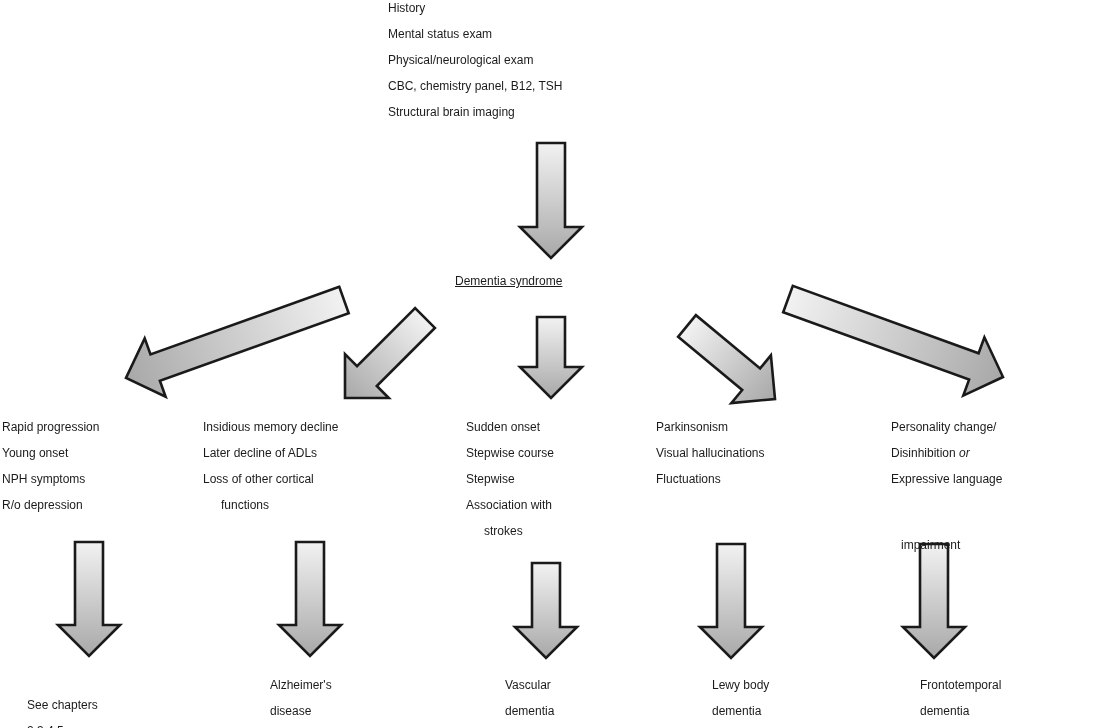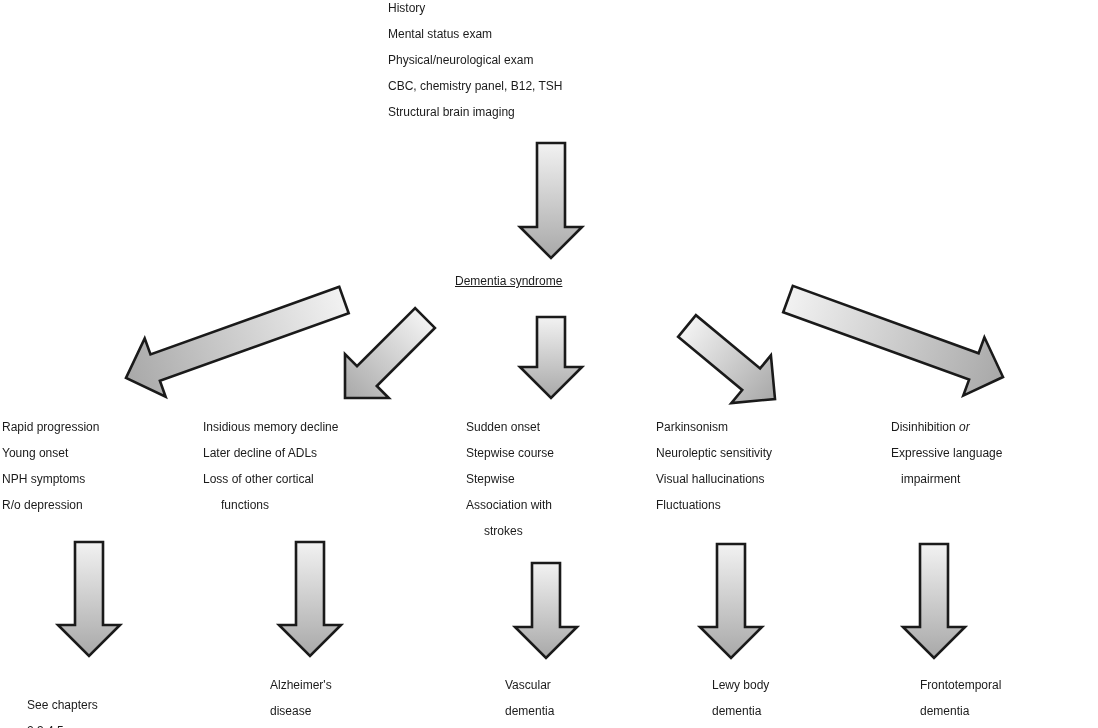--- a/index.html
+++ b/index.html
@@ -10,21 +10,21 @@
     background: #ffffff;
     font-family: "Liberation Sans", sans-serif;
     font-size: 12px;
     line-height: 26px;
     color: #1b1b1b;
     overflow: hidden;
   }
   .block { position: absolute; white-space: nowrap; }
   .line { height: 26px; }
   .indent { padding-left: 18px; }
-  .indent-sm { padding-left: 10px; }
+  .indent-sm { padding-left: 10px; margin-top: 40px; }
   em { }
   #arrows { position: absolute; left: 0; top: 0; width: 1098px; height: 728px; }
 
   
   .workup   { left: 388px; top: -5px; }
   .central  { left: 455px; top: 268px; text-decoration: underline; }
   .col1 { left: 2px;   top: 414px; }
   .col2 { left: 203px; top: 414px; }
   .col3 { left: 455px; top: 414px; margin-left: 11px; }
   .col4 { left: 656px; top: 414px; }
@@ -127,26 +127,26 @@
   <div class="block col3">
     <div class="line">Sudden onset</div>
     <div class="line">Stepwise course</div>
     <div class="line">Stepwise</div>
     <div class="line">Association with</div>
     <div class="line indent">strokes</div>
   </div>
 
   <div class="block col4">
     <div class="line">Parkinsonism</div>
-    <div class="line">Neuroleptic sensitivity</div>
     <div class="line">Visual hallucinations</div>
     <div class="line">Fluctuations</div>
   </div>
 
   <div class="block col5">
+    <div class="line">Personality change/</div>
     <div class="line"><span>Disinhibition </span><em>or</em></div>
     <div class="line">Expressive language</div>
     <div class="line indent-sm">impairment</div>
   </div>
 
   <div class="block out1">
     <div class="line">See chapters</div>
     <div class="line">2,3,4,5</div>
   </div>
 

